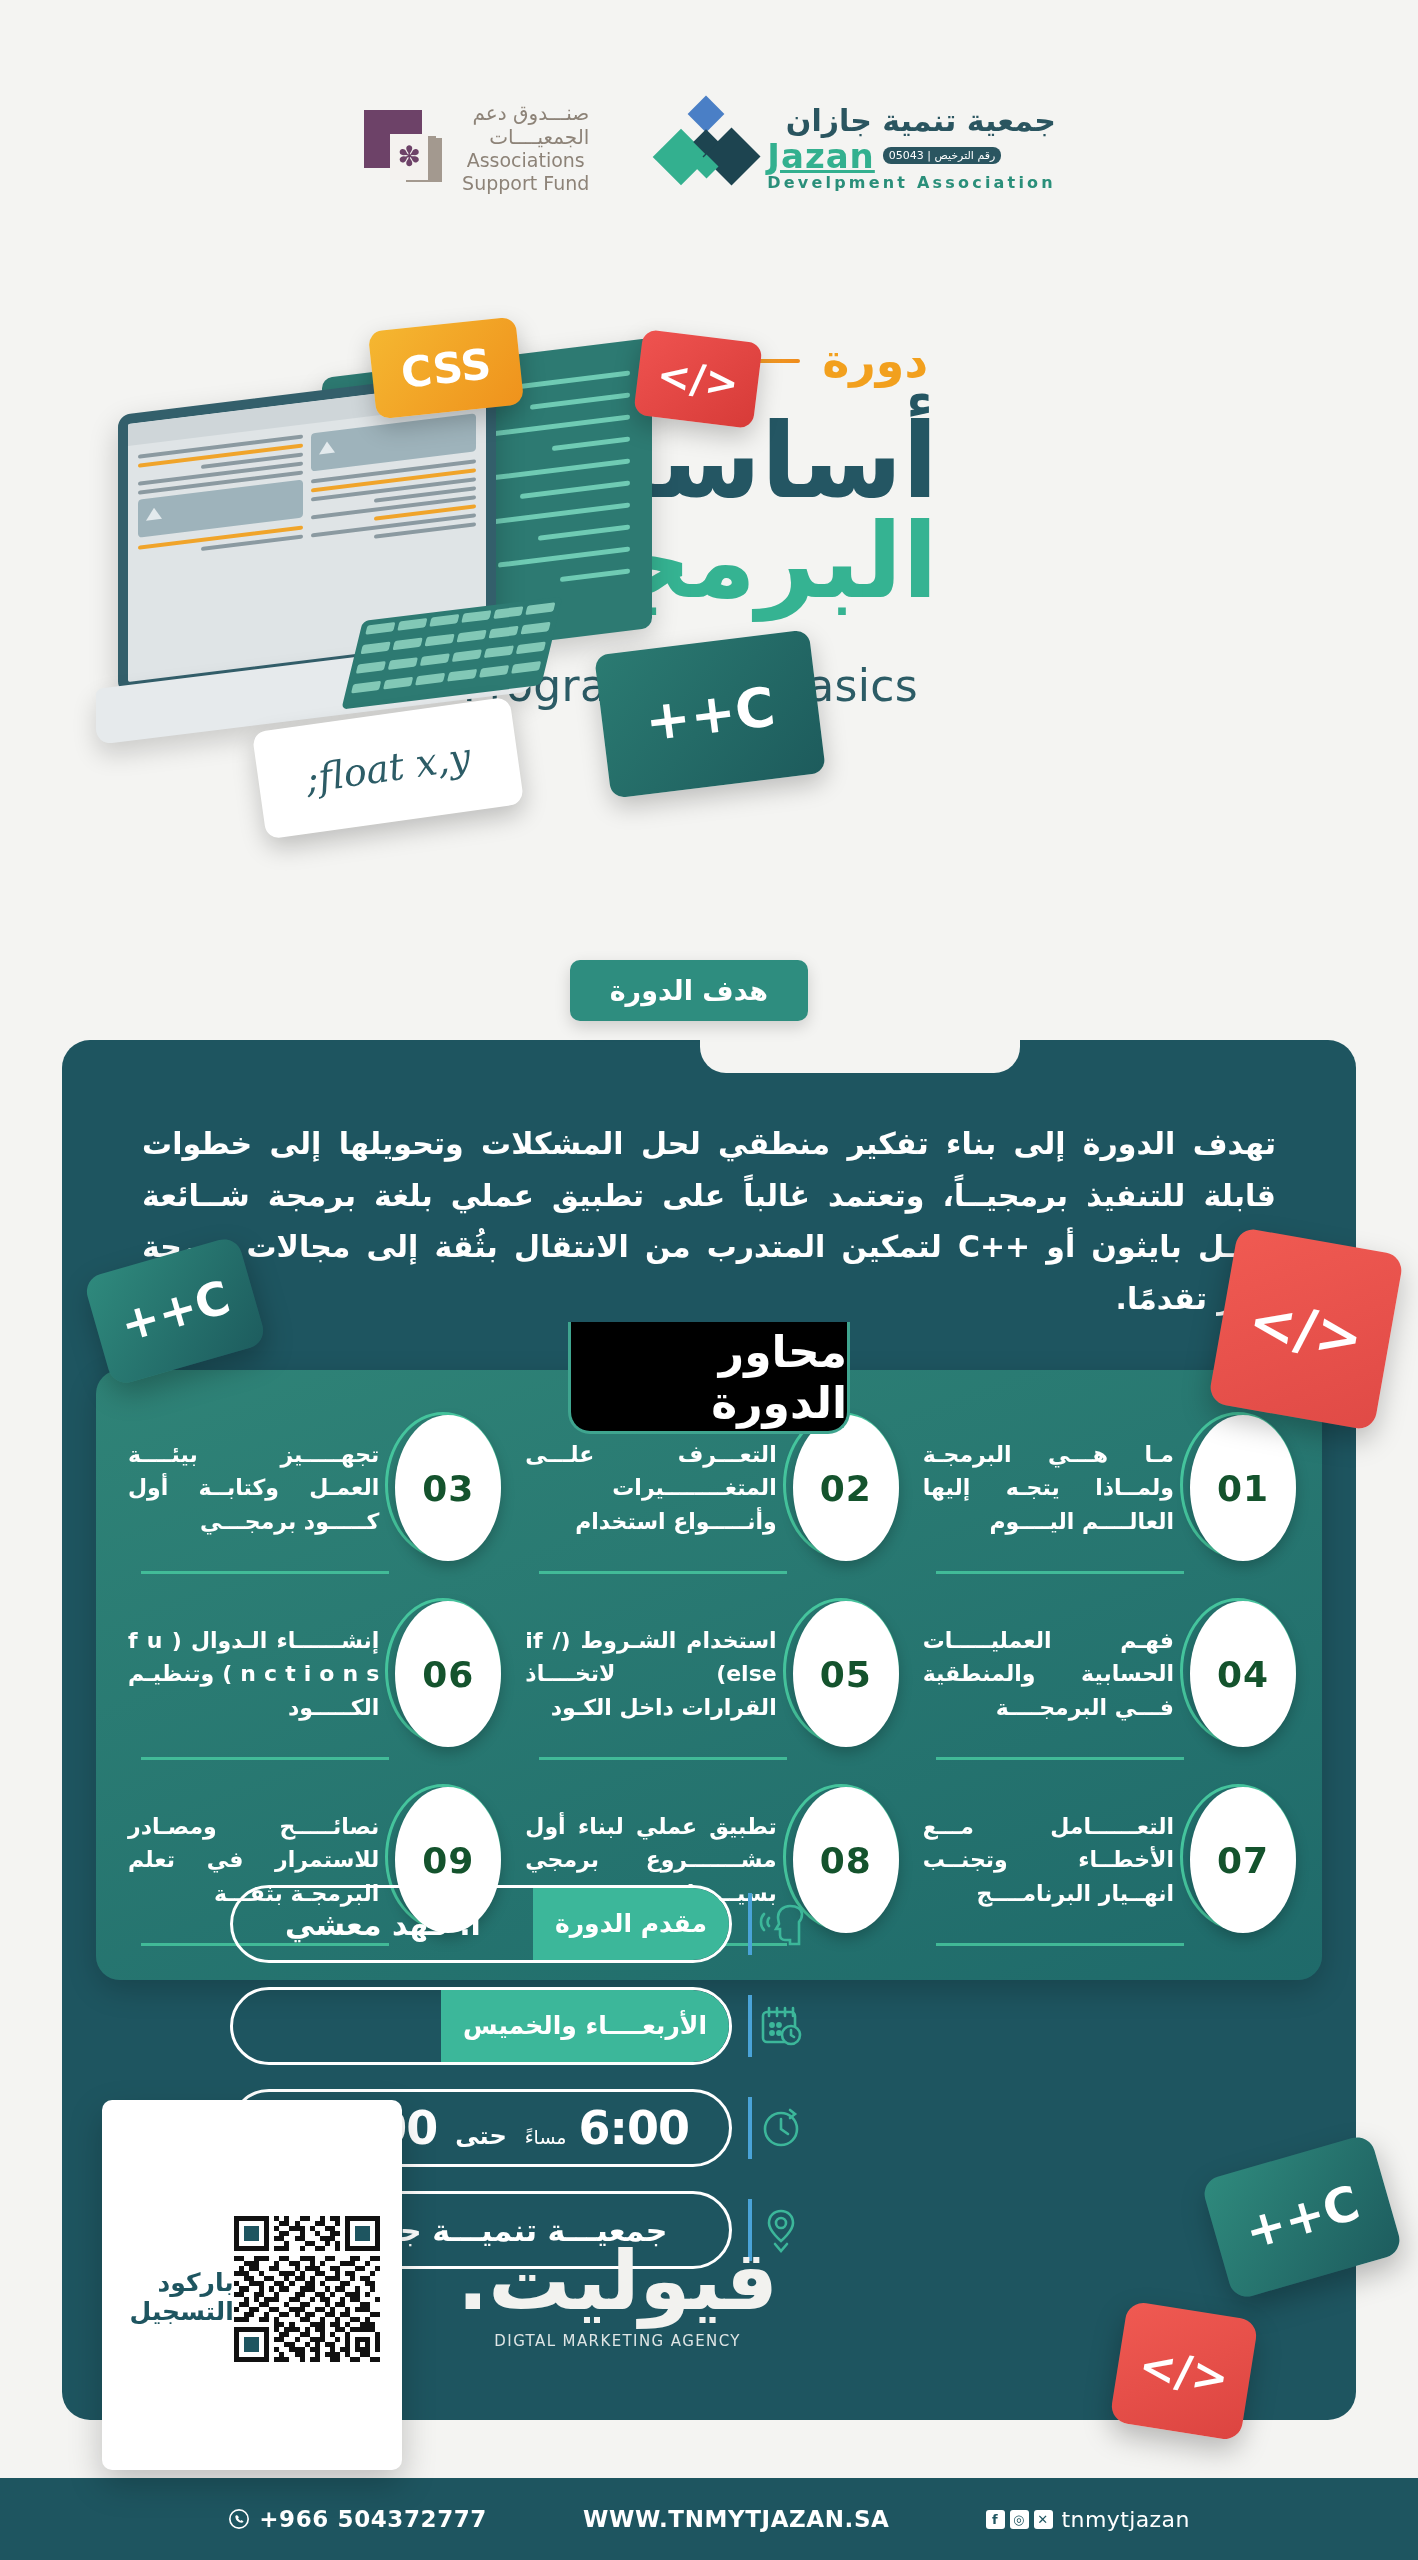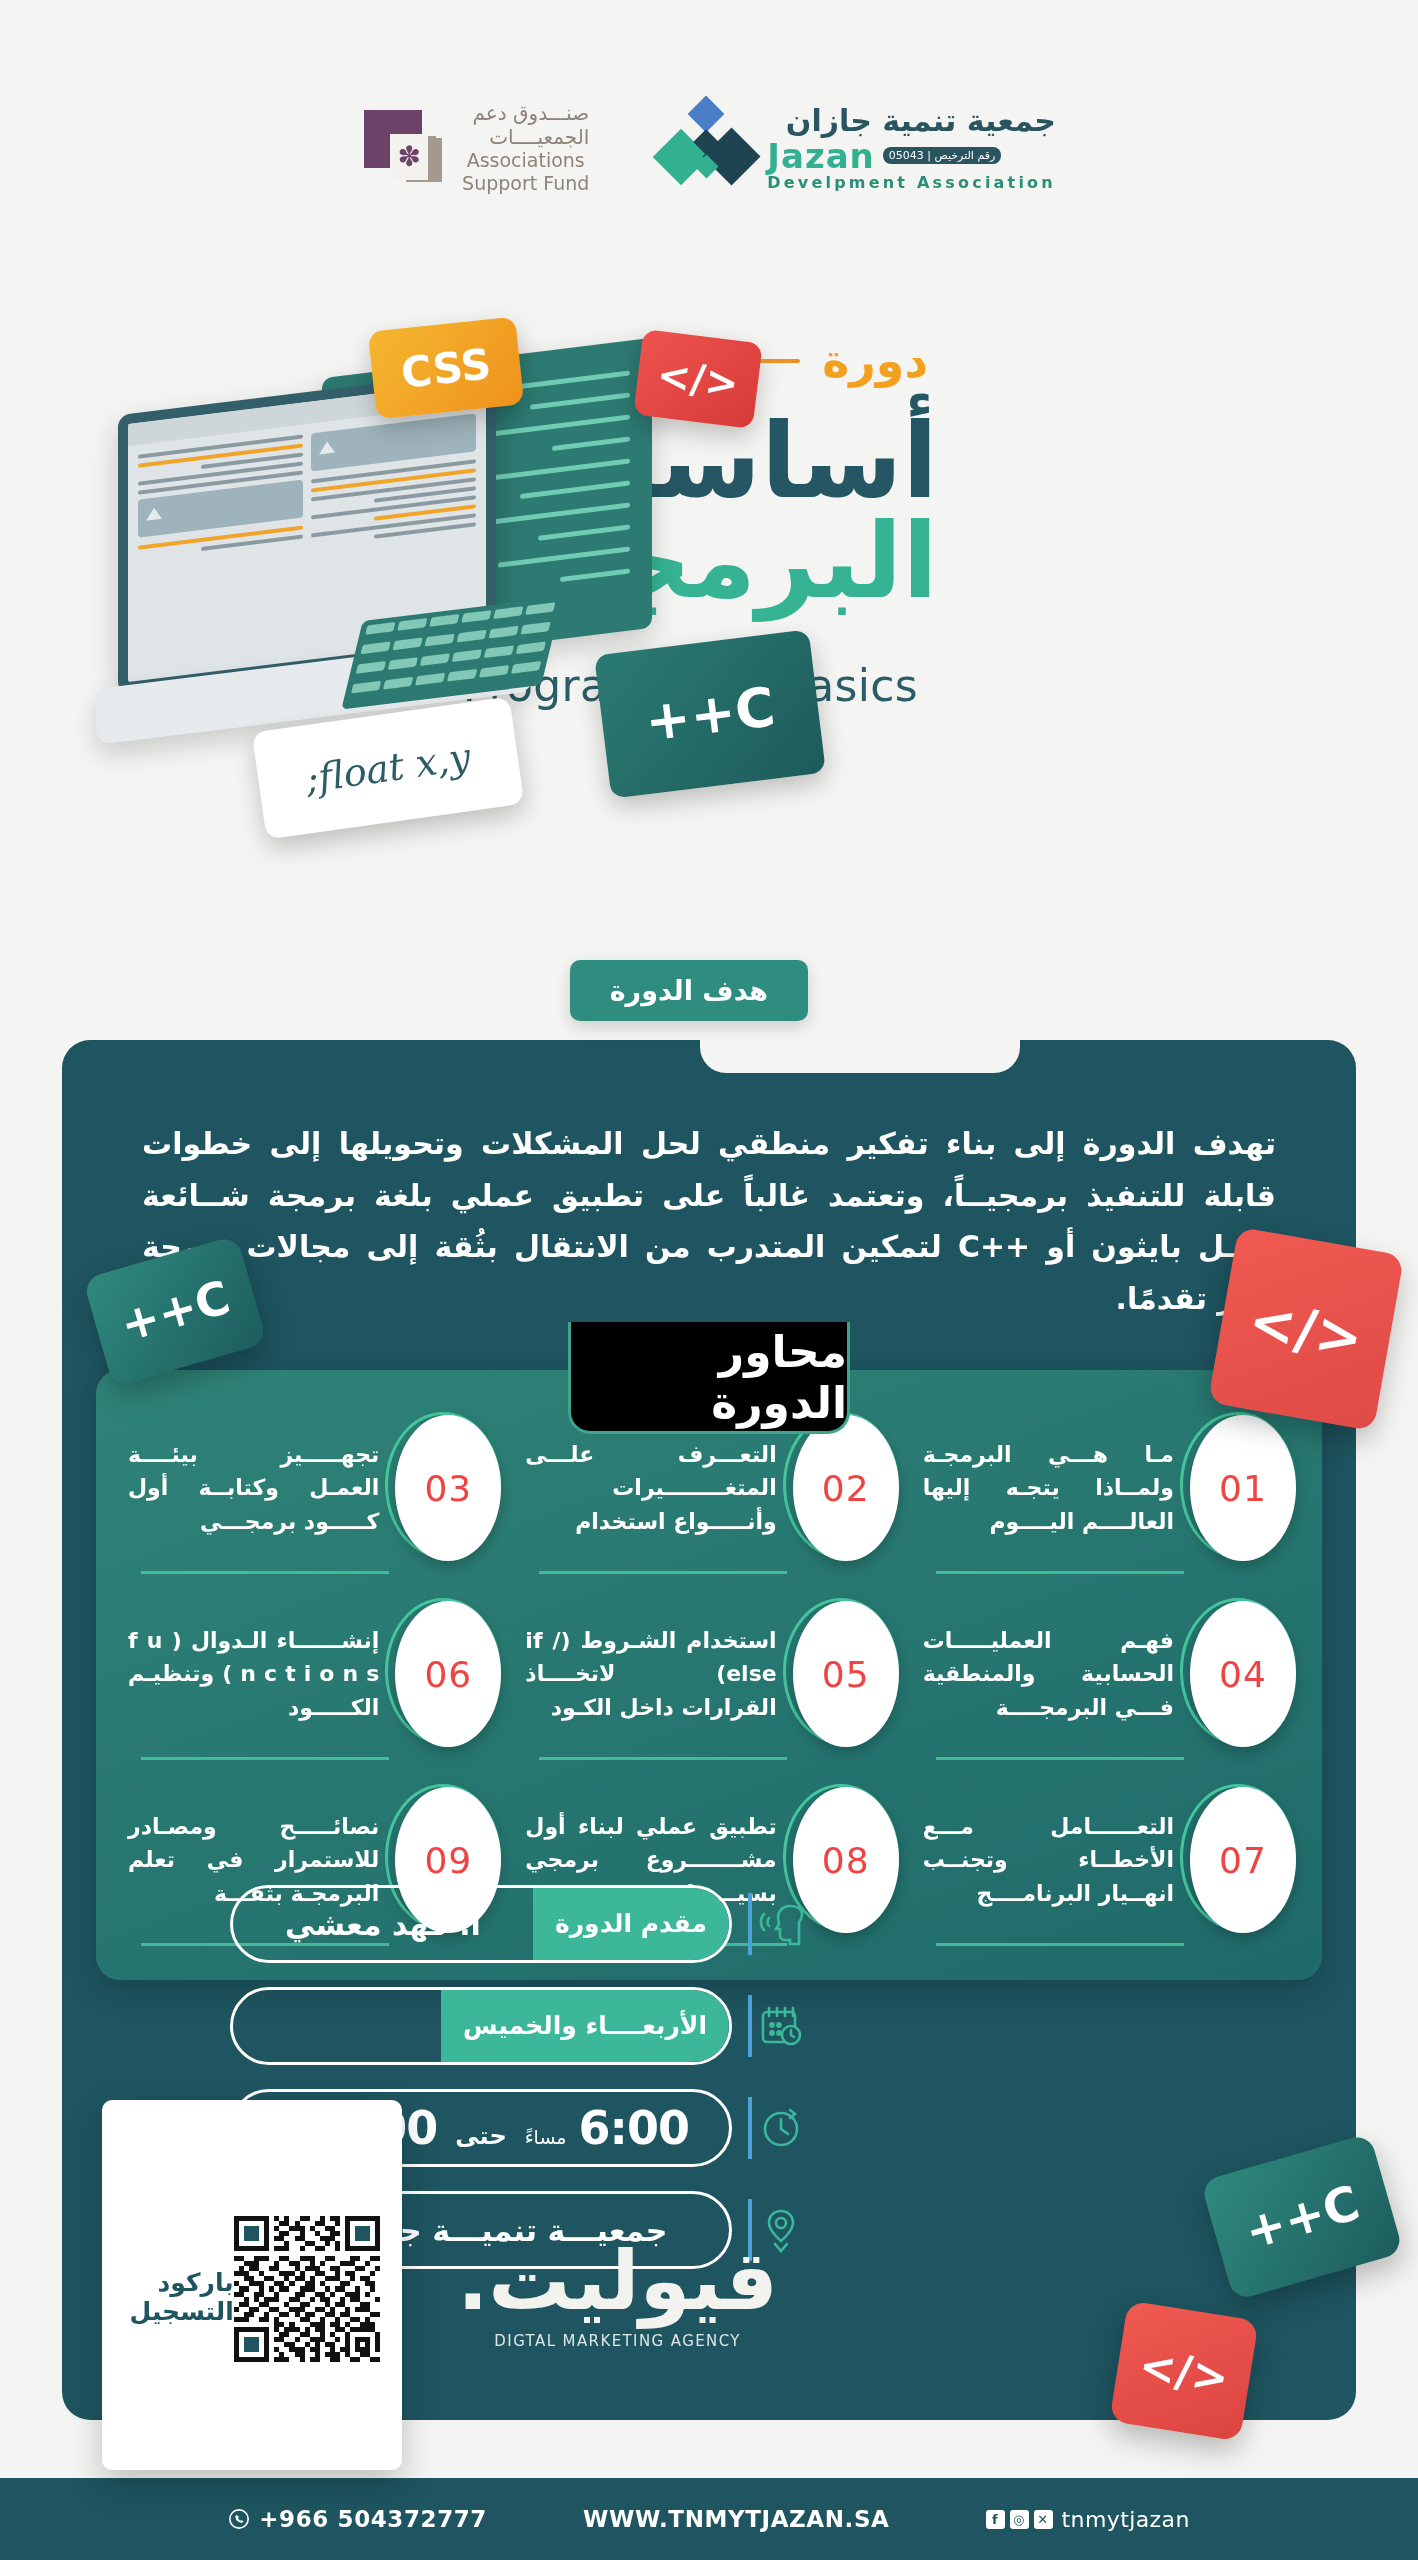--- a/index.html
+++ b/index.html
@@ -53,20 +53,21 @@
     gap: 8px;
     direction: ltr;
     margin-top: 3px;
   }
   .lj-jazan {
     font-size: 34px;
     font-weight: bold;
     color: #33b08f;
     letter-spacing: 1px;
     line-height: 1;
+    text-decoration: underline;
   }
   .lj-lic {
     background: #2a5560;
     color: #ffffff;
     font-size: 11px;
     padding: 3px 6px;
     border-radius: 8px;
     white-space: nowrap;
     direction: rtl;
   }
@@ -267,22 +268,22 @@
 
   .topic {
     position: relative; width: 382px; height: 152px;
     display: flex; align-items: center; direction: rtl;
   }
   .topic-num {
     position: relative; flex: 0 0 auto;
     width: 106px; height: 146px; background: #ffffff;
     border-radius: 53px / 73px;
     display: flex; align-items: center; justify-content: center;
-    color: #ef4444; font-size: 36px; letter-spacing: 1px;
-    box-shadow: 0 6px 14px rgba(0,0,0,.22); z-index: 3;
+    color: #14532d; font-size: 36px; letter-spacing: 1px;
+    box-shadow: 0 6px 14px rgba(0,0,0,.22); z-index: 3; font-weight: bold;
   }
   .topic-arc {
     position: absolute; top: 0; right: 0;
     width: 116px; height: 146px;
     border: 3px solid #46c79f; border-radius: 58px / 73px;
     z-index: 1;
   }
   .topic-text {
     flex: 1; color: #ffffff; font-size: 22px; font-weight: bold;
     line-height: 1.52; text-align: justify; direction: rtl;

